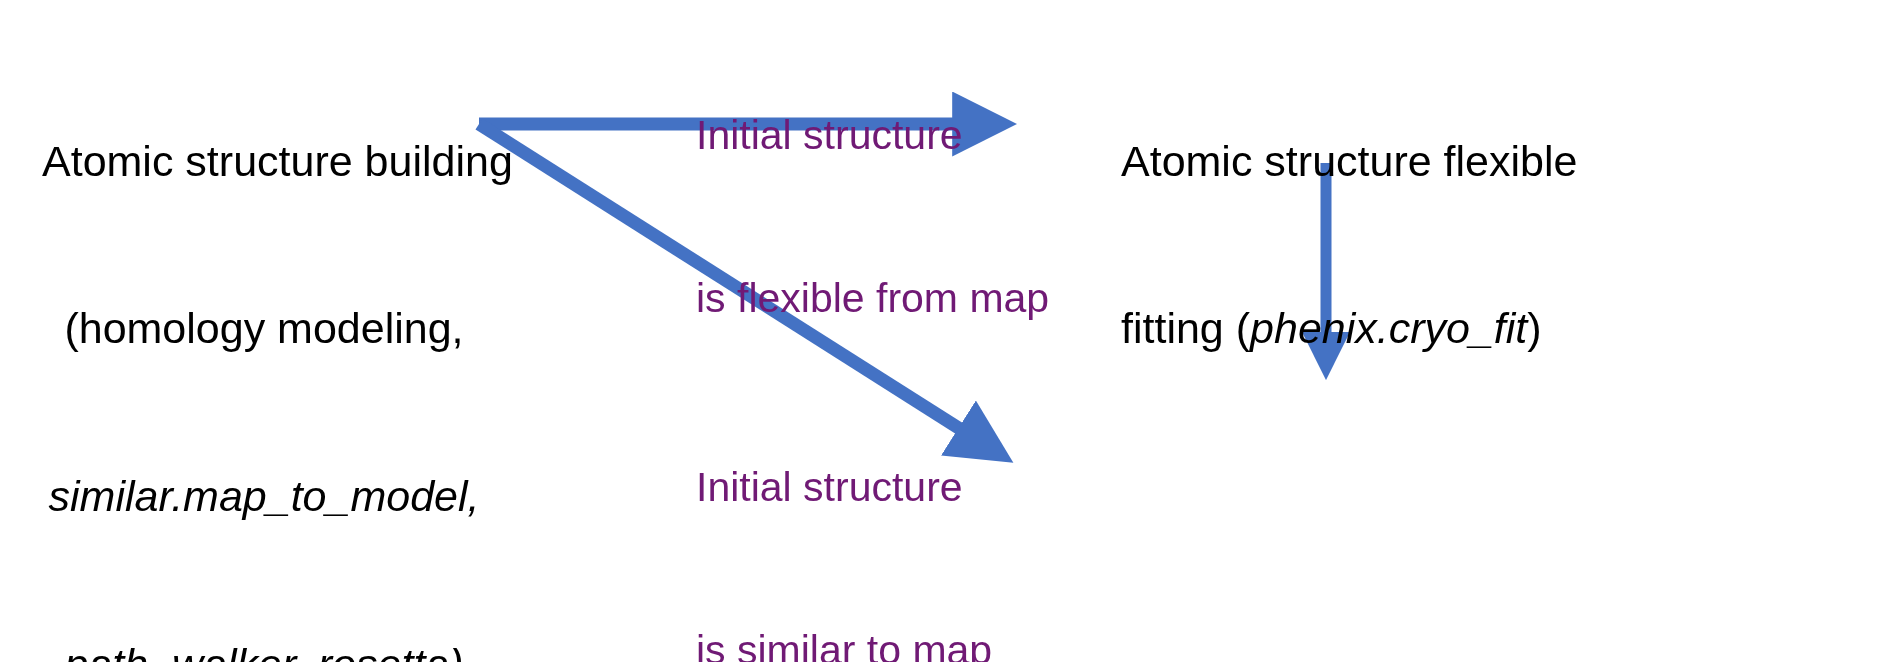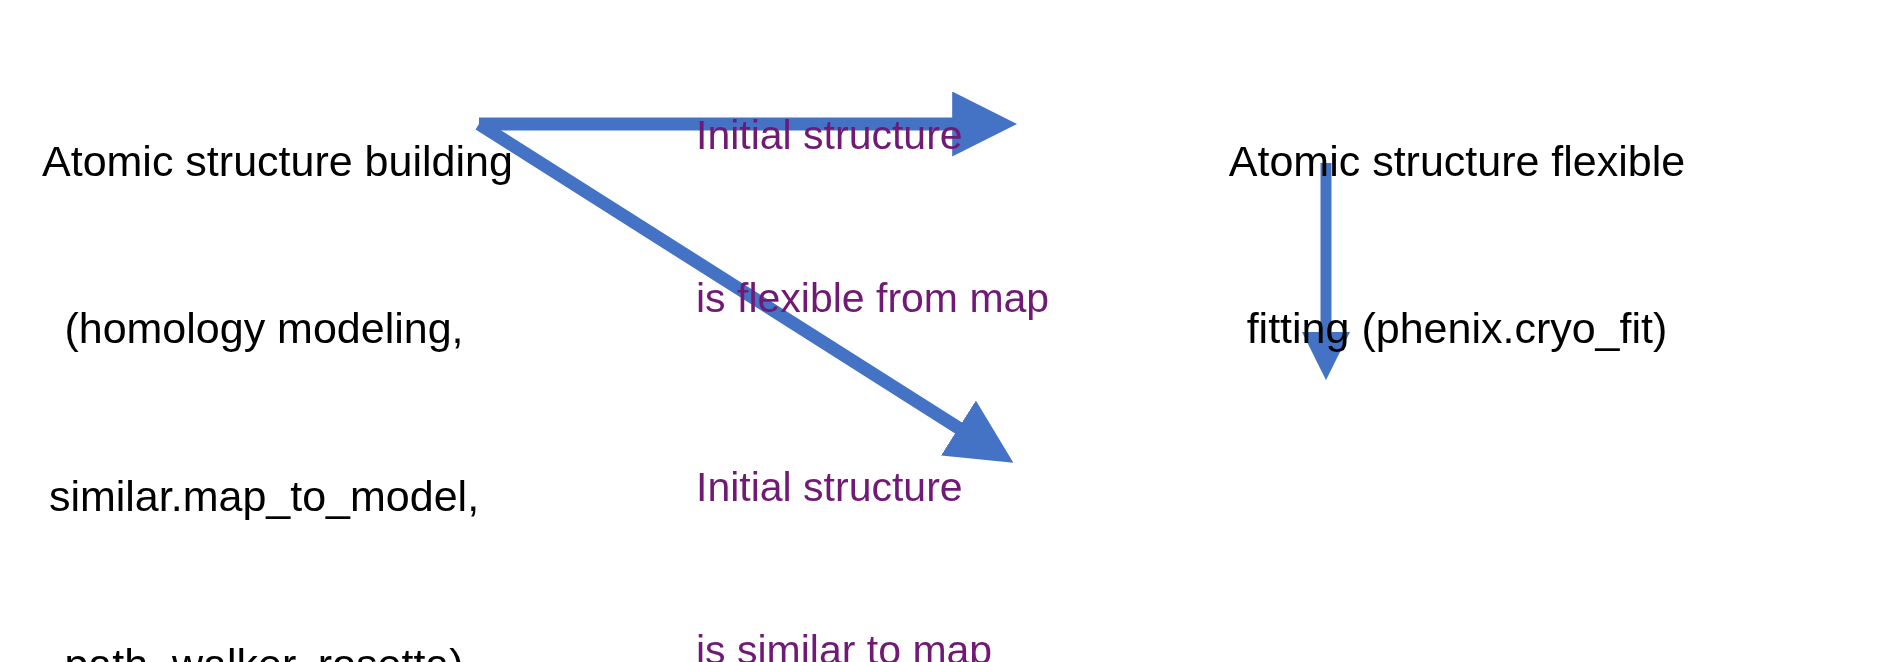--- a/index.html
+++ b/index.html
@@ -25,31 +25,32 @@
     white-space: pre;
   }
   .edge-label {
     position: absolute;
     font-size: 41px;
     line-height: 1.32;
     color: #701a75;
     white-space: pre;
   }
   .ital {
+    font-style: italic;
   }
   #arrows {
     position: absolute;
     left: 0;
     top: 0;
     width: 1884px;
     height: 662px;
     pointer-events: none;
   }
   .node-left  { left: 6px;    top: 22px;  text-align: center; width: 444px; }
-  .node-tr    { left: 1141px; top: 22px;  text-align: center;   width: 560px; }
+  .node-tr    { left: 1085px; top: 22px;  text-align: left;   width: 560px; }
   .node-br    { left: 1280px; top: 550px; text-align: left;   width: 604px; }
   .lbl-top    { left: 660px;  top: 0px;   text-align: left;   width: 400px; }
   .lbl-bottom { left: 660px;  top: 352px; text-align: left;   width: 400px; }
 </style>
 </head>
 <body>
 
 <div id="canvas">
 
   <svg id="arrows" viewBox="0 0 1884 662">

